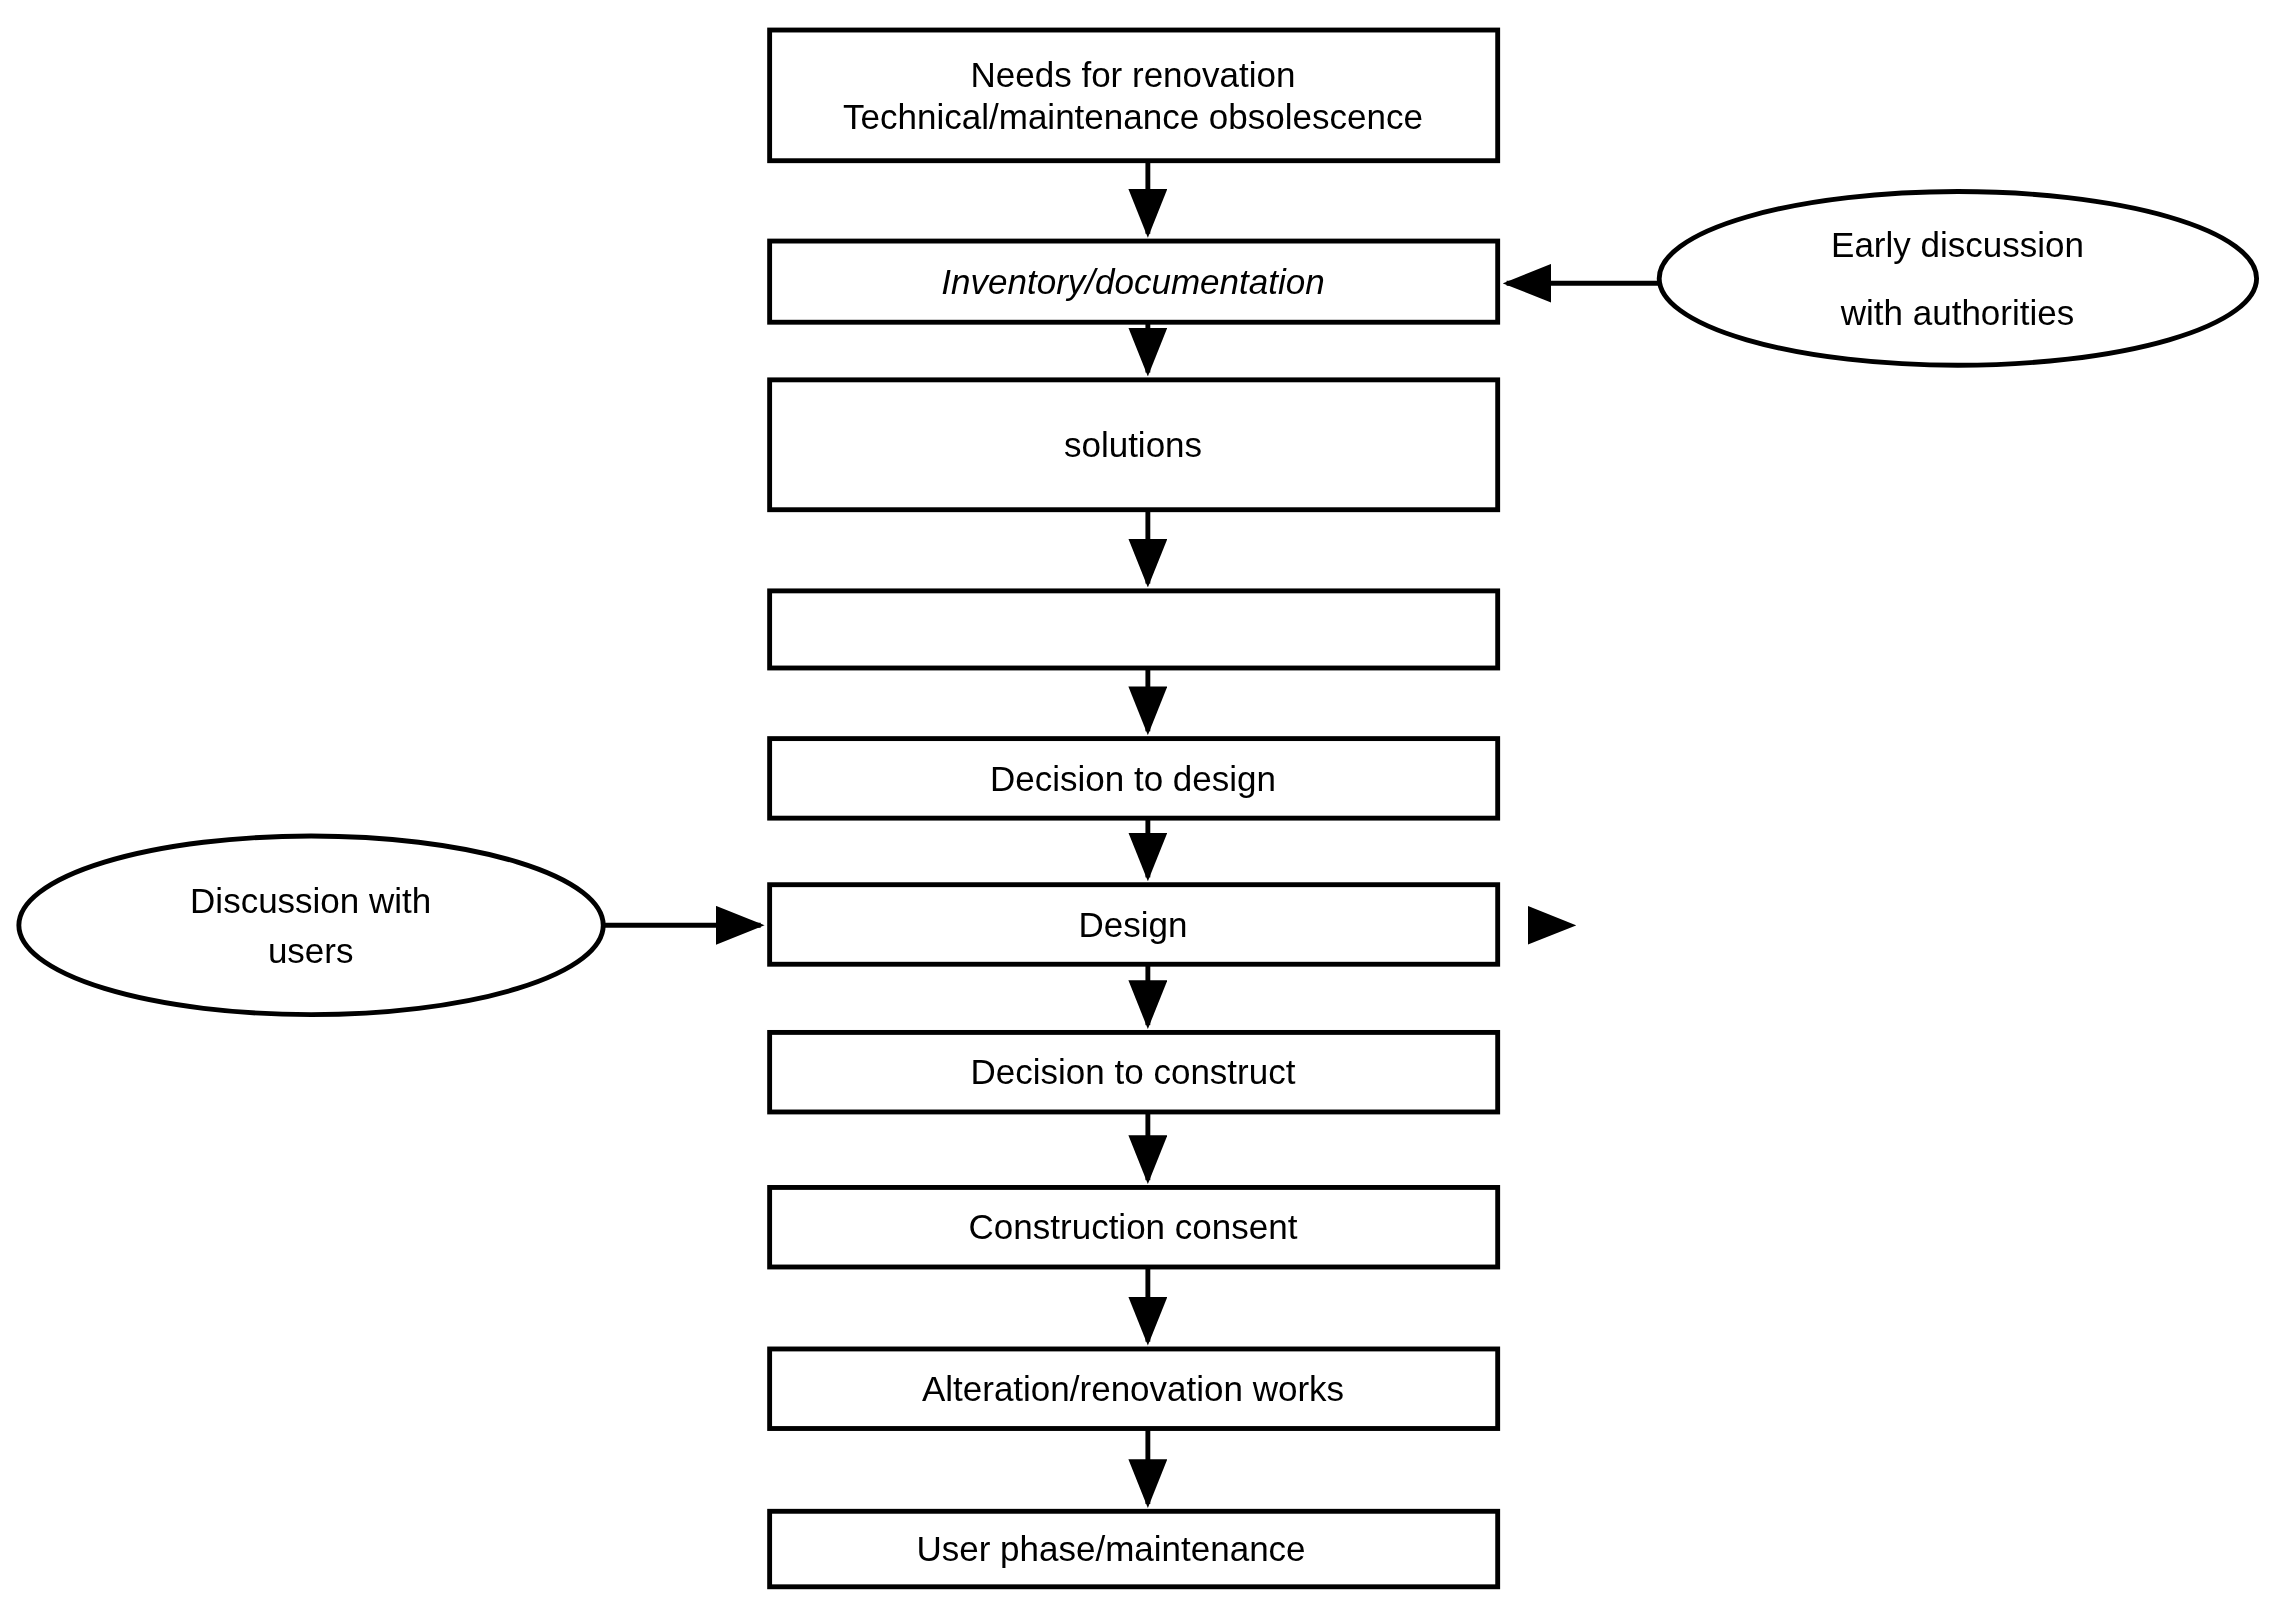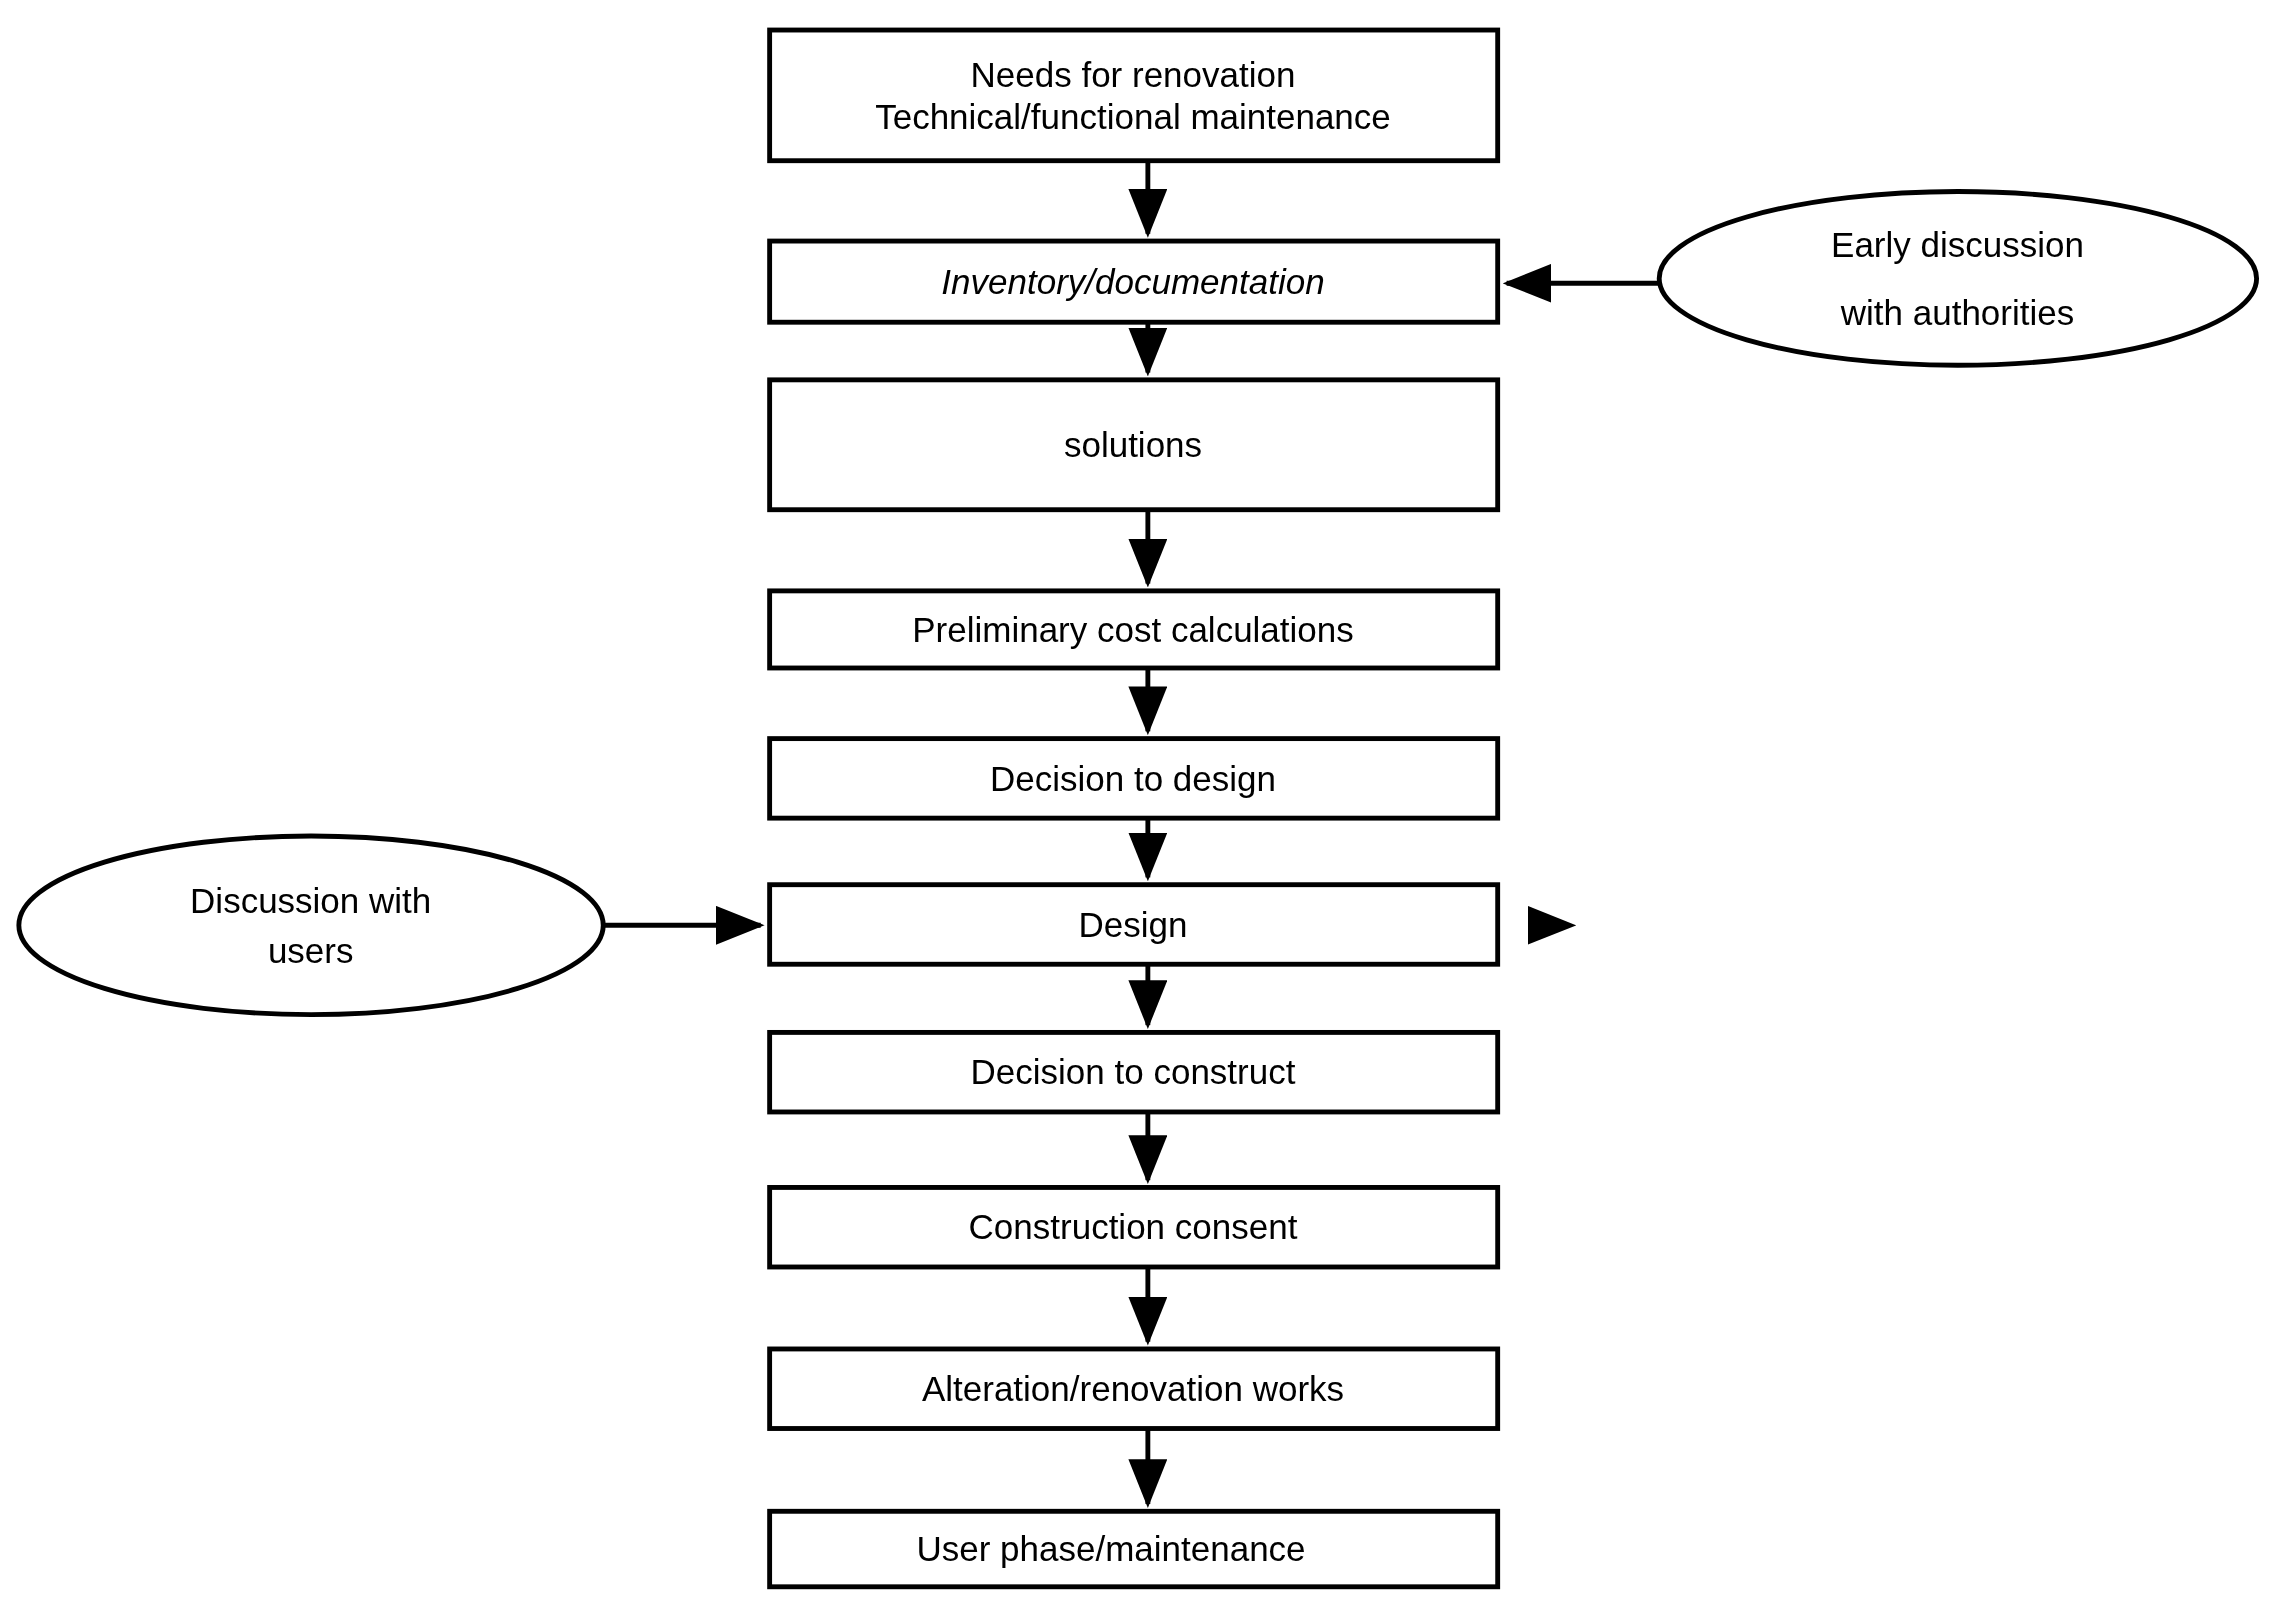--- a/index.html
+++ b/index.html
@@ -85,34 +85,31 @@
       <line x1="1414" y1="1760" x2="1414" y2="1853" marker-end="url(#arrowhead)"></line>
 
       <line x1="2044" y1="349" x2="1856" y2="349" marker-end="url(#arrowhead)"></line>
       <line x1="743" y1="1140" x2="1937" y2="1140" marker-end="url(#arrowhead)" stroke="none"></line>
       <line x1="743" y1="1140" x2="937" y2="1140" marker-end="url(#arrowhead)"></line>
     </g>
   </svg>
 
   <div class="node-label" style="left:769px; top:30px; width:728px; height:131px;">
     <span>Needs for renovation</span>
-    <span>Technical/functional maintenance</span>
+    <span>Technical/maintenance obsolescence</span>
   </div>
 
   <div class="node-label" style="left:769px; top:241px; width:728px; height:81px;font-style:italic;">
     <span>Inventory/documentation</span>
   </div>
 
   <div class="node-label" style="left:769px; top:380px; width:728px; height:130px;">
     <span>solutions</span>
   </div>
 
-  <div class="node-label" style="left:769px; top:591px; width:728px; height:77px;">
-    <span>Preliminary cost calculations</span>
-  </div>
 
   <div class="node-label" style="left:769px; top:739px; width:728px; height:80px;">
     <span>Decision to design</span>
   </div>
 
   <div class="node-label" style="left:769px; top:885px; width:728px; height:80px;">
     <span>Design</span>
   </div>
 
   <div class="node-label" style="left:769px; top:1032px; width:728px; height:80px;">

